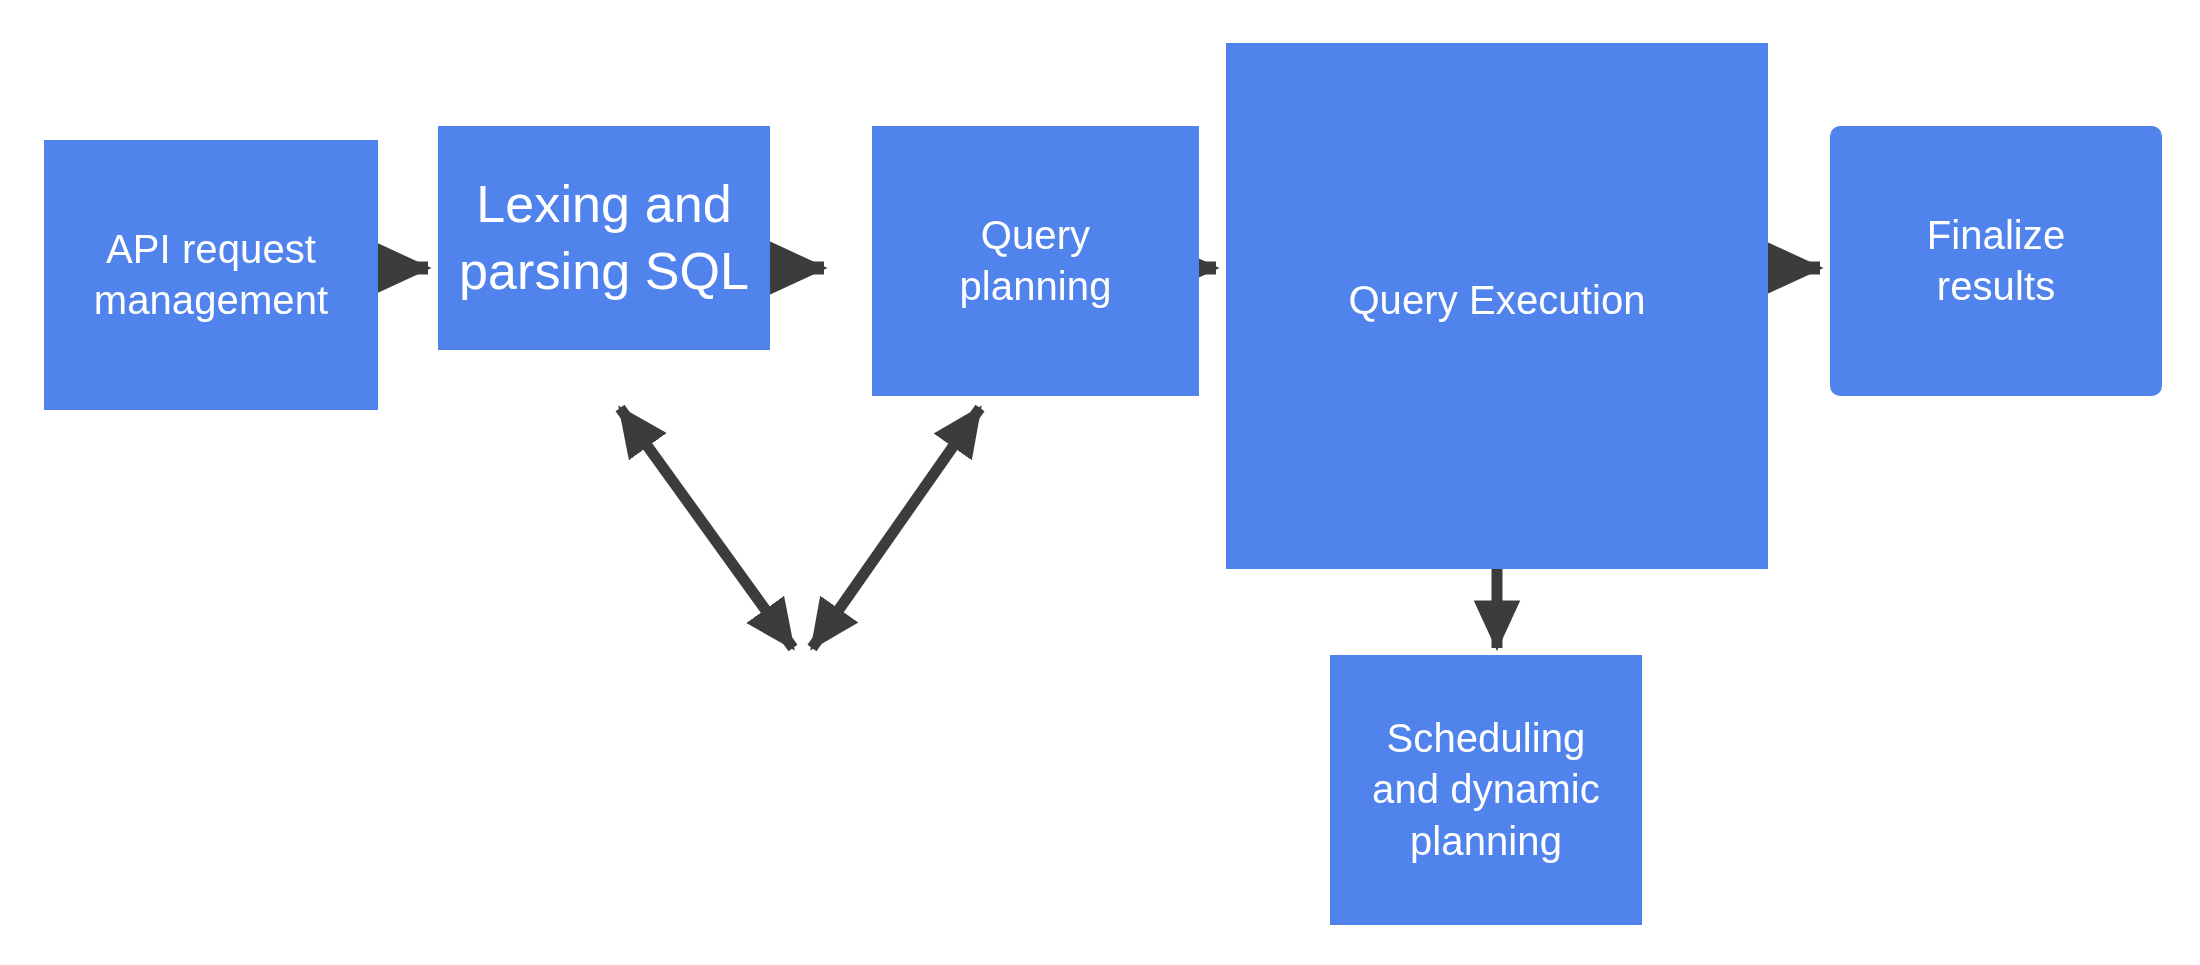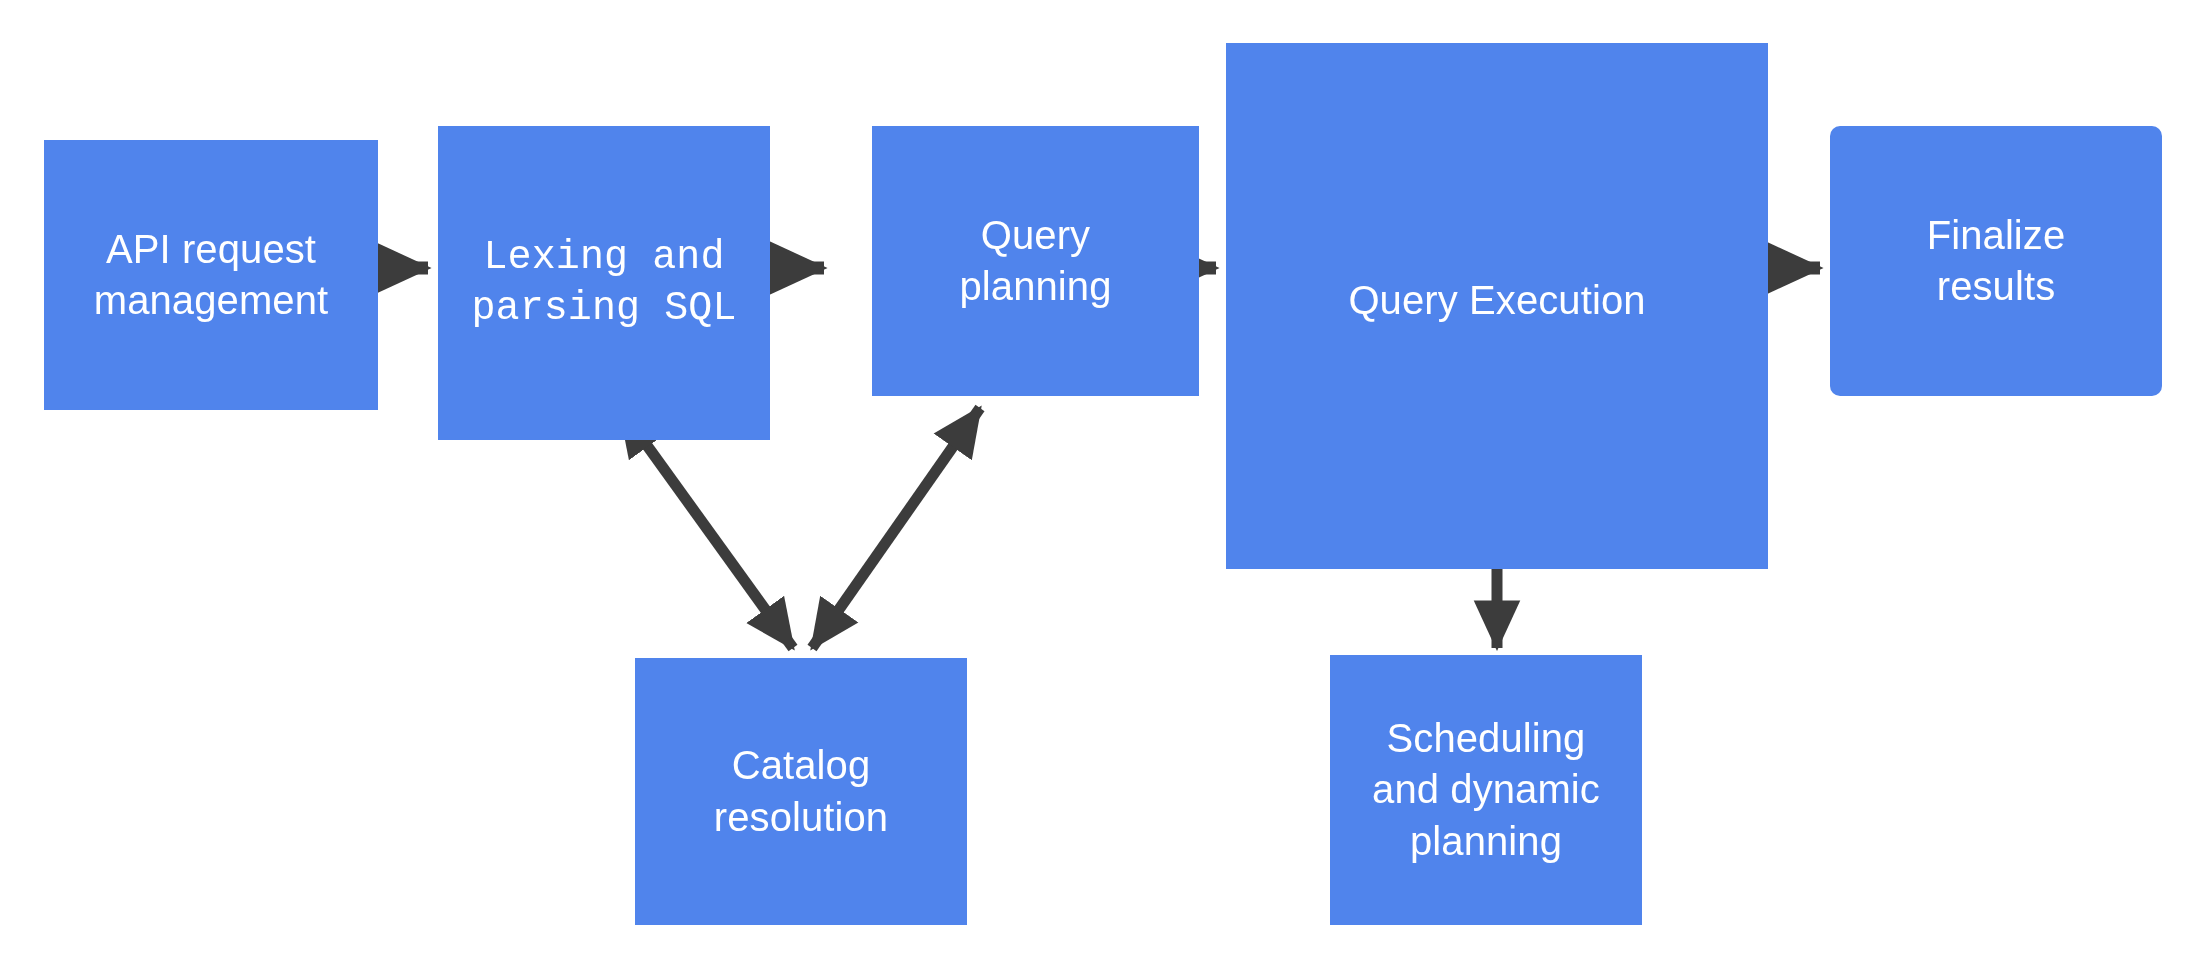--- a/index.html
+++ b/index.html
@@ -40,21 +40,21 @@
   #svg-edges {
     position: absolute;
     left: 0;
     top: 0;
     width: 2200px;
     height: 965px;
     pointer-events: none;
   }
   
   #node-api          { left: 44px;   top: 140px; width: 334px; height: 270px; font-size: 40px; }
-  #node-lexing       { left: 438px;  top: 126px; width: 332px; height: 314px; font-size: 40px; font-family: Liberation Mono, monospace; }
+  #node-lexing       { left: 438px;  top: 126px; width: 332px; height: 224px; font-size: 52px; }
   #node-planning     { left: 836px;  top: 126px; width: 327px; height: 270px; font-size: 40px; margin-left: 36px; }
   #node-execution    { left: 1226px; top: 43px;  width: 542px; height: 526px; font-size: 40px; }
   #node-finalize     { left: 1830px; top: 126px; width: 332px; height: 270px; font-size: 40px; border-radius: 10px; }
   #node-catalog      { left: 635px;  top: 658px; width: 332px; height: 267px; font-size: 40px; }
   #node-scheduling   { left: 1330px; top: 655px; width: 312px; height: 270px; font-size: 40px; }
   
   #node-execution .node-label { transform: translateY(-5px); }
 </style>
 </head>
 <body>
@@ -102,24 +102,20 @@
 
   <div class="node" id="node-execution">
     <span class="node-label">Query Execution</span>
   </div>
 
   <div class="node" id="node-finalize">
     <span class="node-label">Finalize
 results</span>
   </div>
 
-  <div class="node" id="node-catalog">
-    <span class="node-label">Catalog
-resolution</span>
-  </div>
 
   <div class="node" id="node-scheduling">
     <span class="node-label">Scheduling
 and dynamic
 planning</span>
   </div>
 
 </div>
 
 </body></html>

